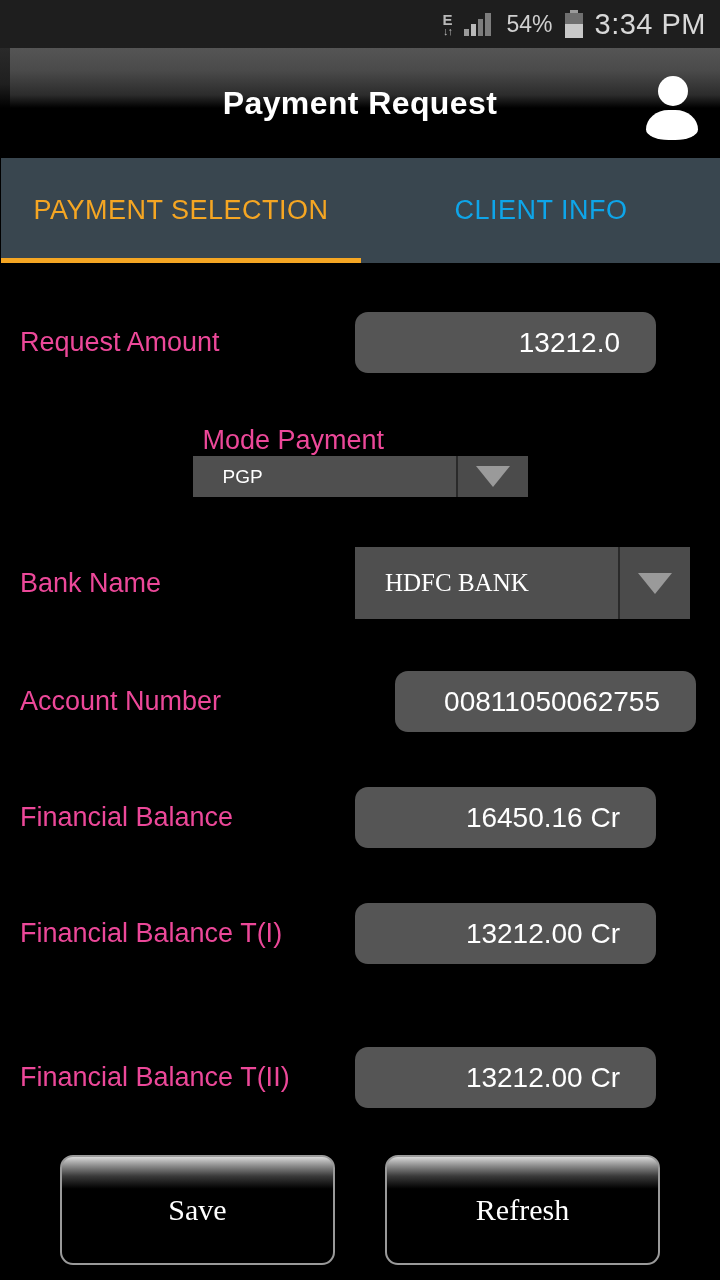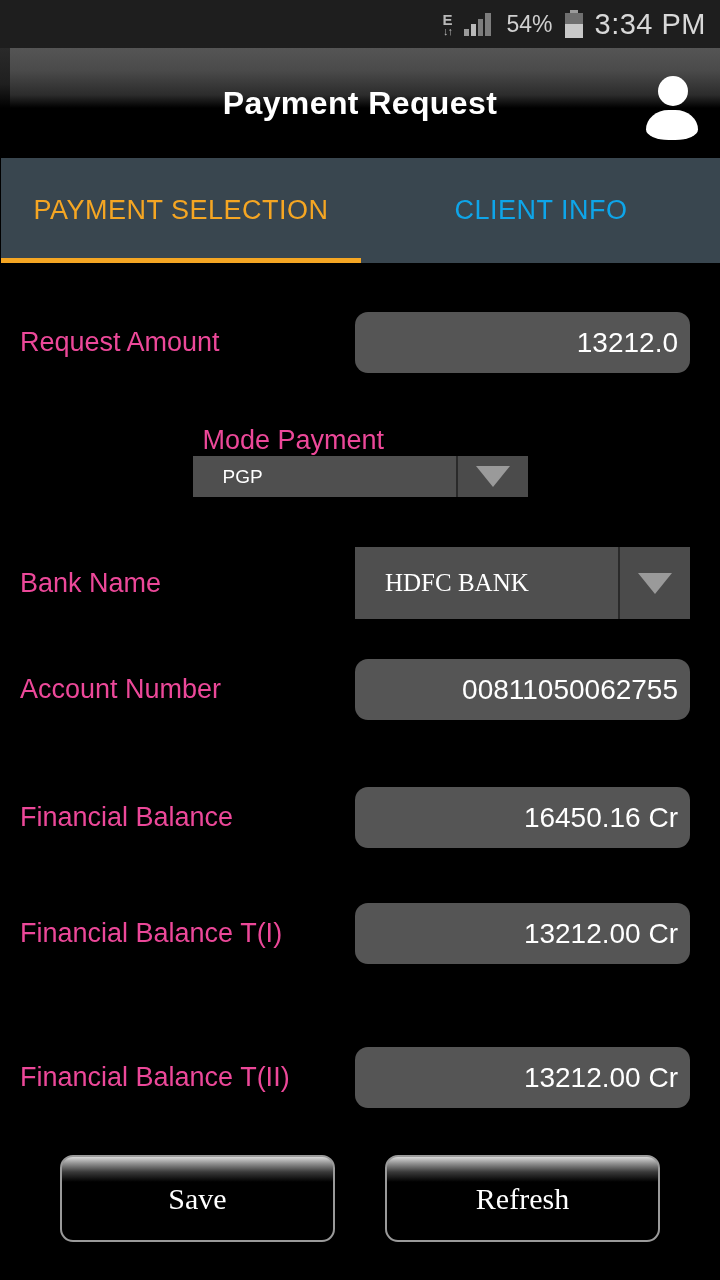--- a/index.html
+++ b/index.html
@@ -119,25 +119,25 @@
     position:absolute; left:0; width:720px;
     display:flex; align-items:center;
   }
   .label {
     width:355px; padding-left:20px;
     color:#ec4899; font-size:27px;
     white-space:nowrap;
   }
 
   .textfield {
-    width:335px; height:61px;
+    width:301px; height:61px;
     background:#555555;
     border-radius:13px;
     display:flex; align-items:center; justify-content:flex-end;
-    padding-right:12px;
+    padding-right:36px;
     color:#ffffff; font-size:28px;
   }
 
   .spinner {
     width:335px; height:72px;
     display:flex; align-items:stretch;
     background:#4f4f4f;
   }
   .spinner .value {
     flex:1 1 auto;
@@ -161,21 +161,21 @@
     border-top:21px solid #9a9a9a;
   }
 
   
   .buttons {
     position:absolute; top:1155px; left:0;
     width:720px; height:96px;
   }
   .btn {
     position:absolute; top:0;
-    width:275px; height:87px;
+    width:275px; height:110px;
     border-radius:13px;
     border:2px solid #9a9a9a;
     background:
       linear-gradient(to bottom,
         #d8d8d8 0%,
         #8f8f8f 8%,
         #3a3a3a 18%,
         #000000 30%,
         #000000 100%);
     display:flex; align-items:center; justify-content:center;
@@ -258,21 +258,21 @@
     <div class="row" style="top:284px; height:72px;">
       <div class="label">Bank Name</div>
       <div class="spinner">
         <div class="value serif">HDFC BANK</div>
         <div class="arrowbox">
           <div class="caret"></div>
         </div>
       </div>
     </div>
 
-    <div class="row" style="top:396px; height:61px;">
+    <div class="row" style="top:408px; height:61px;gap:40px;">
       <div class="label">Account Number</div>
       <div class="textfield">00811050062755</div>
     </div>
 
     <div class="row" style="top:524px; height:61px;">
       <div class="label">Financial Balance</div>
       <div class="textfield">16450.16 Cr</div>
     </div>
 
     <div class="row" style="top:640px; height:61px;">

